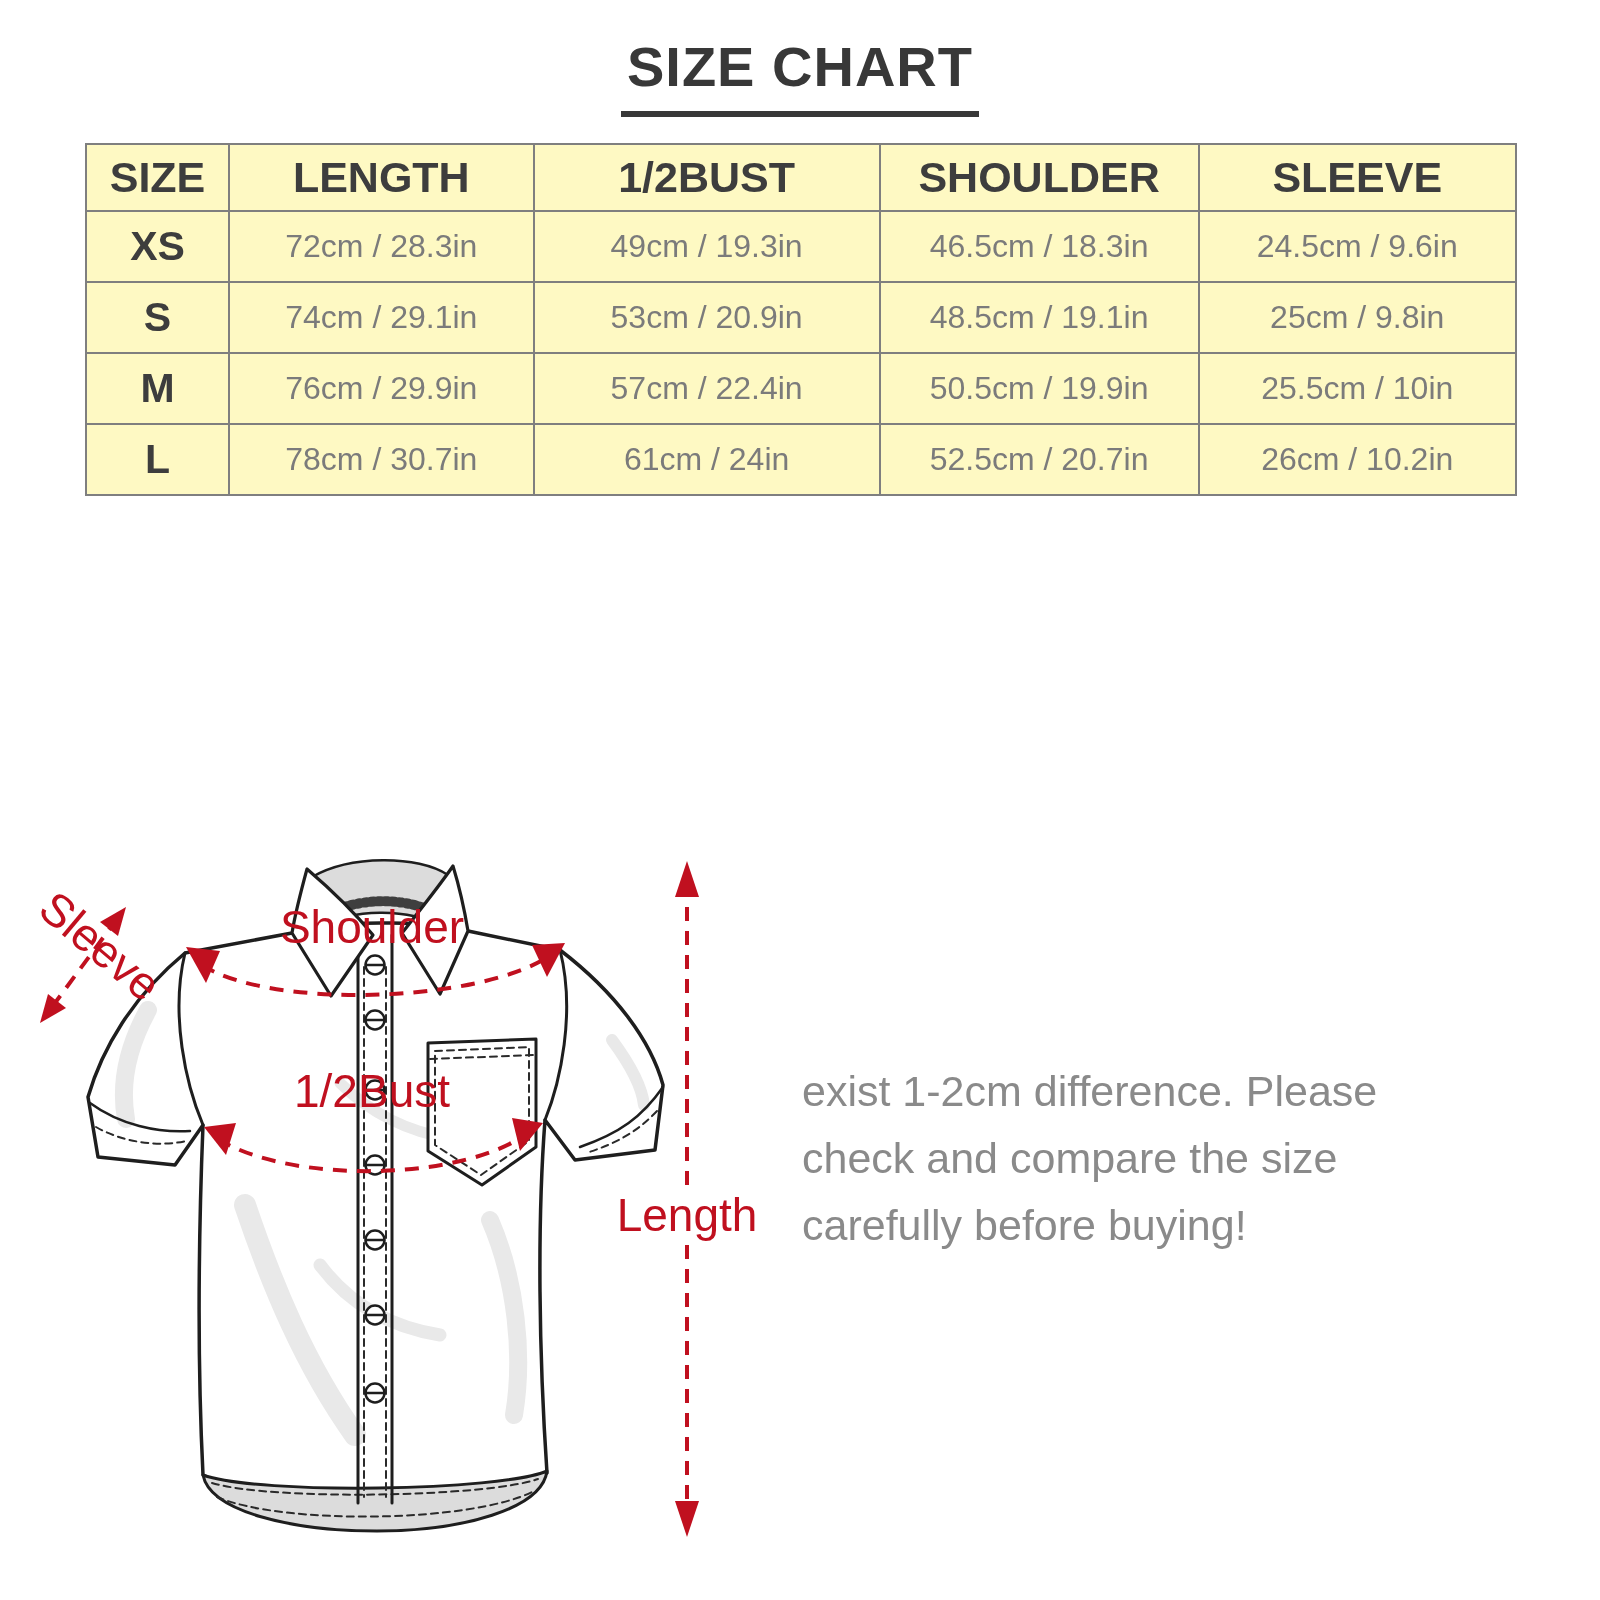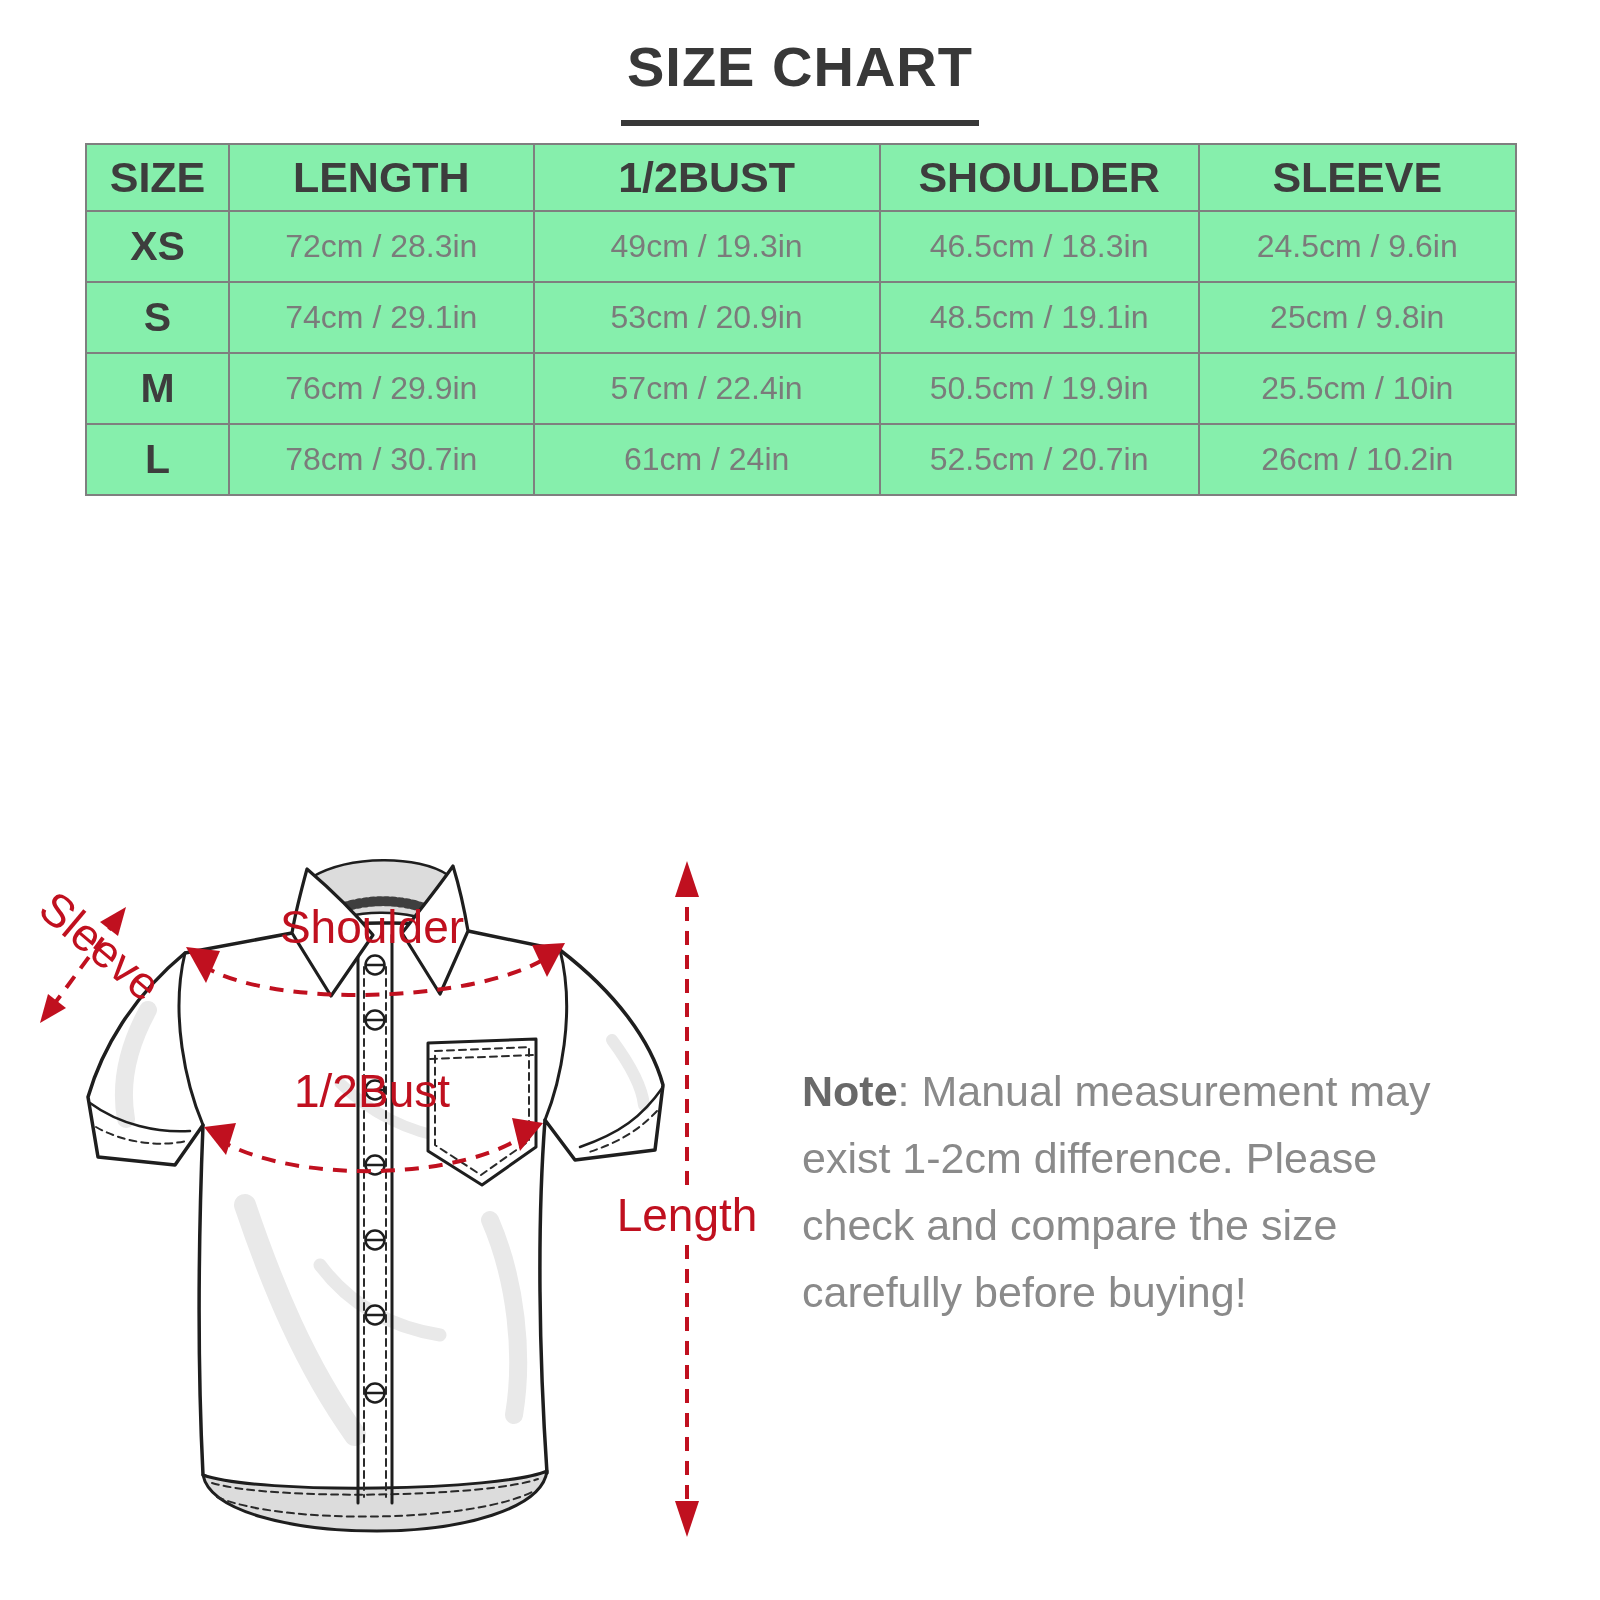--- a/index.html
+++ b/index.html
@@ -4,25 +4,25 @@
 <style>
   :root { --accent:#c0101f; }
   html,body { margin:0; padding:0; background:#ffffff; }
   .canvas {
     position:relative; width:1600px; height:1600px; background:#ffffff;
     font-family:"Liberation Sans", sans-serif; overflow:hidden;
   }
   .title-wrap { position:absolute; top:34px; left:0; width:100%; text-align:center; }
   .page-title {
     display:inline-block; margin:0; font-size:56px; font-weight:bold; color:#383838;
-    letter-spacing:1px; border-bottom:6px solid #383838; padding:0 6px 21px 6px;
+    letter-spacing:1px; border-bottom:6px solid #383838; padding:0 6px 12px 6px;
   }
   table.size-table {
     position:absolute; left:85px; top:143px; width:1432px;
-    border-collapse:collapse; table-layout:fixed; background:#86efac;
+    border-collapse:collapse; table-layout:fixed; background:#fef9c3;
   }
   .size-table th, .size-table td {
     border:2px solid #7f7f7f; text-align:center; vertical-align:middle;
     overflow:hidden; white-space:nowrap;
   }
   .size-table thead th { height:63px; font-size:43px; font-weight:bold; color:#3d3d3d; }
   .size-table tbody th { height:67px; font-size:41px; font-weight:bold; color:#3d3d3d; }
   .size-table tbody td { height:67px; font-size:32px; font-weight:normal; color:#7b7b7b; }
   .note {
     position:absolute; left:802px; top:1058px; width:680px;
@@ -191,19 +191,18 @@
       <g>
         <path class="mline" d="M32,172 L94,88"></path>
         <polygon class="mhead" points="106,72 98,101 80,87"></polygon>
         <polygon class="mhead" points="20,188 46,173 28,159"></polygon>
       </g>
       <text class="mtext" transform="translate(16,78) rotate(40)">Sleeve</text>
     </g>
   </svg>
 
   <div class="note">
-    <div><span class="note-label">Note</span><span>: </span><span>Manual measurement may</span></div>
     <div>exist 1-2cm difference. Please</div>
     <div>check and compare the size</div>
     <div>carefully before buying!</div>
   </div>
 
 </div>
 
 </body></html>

